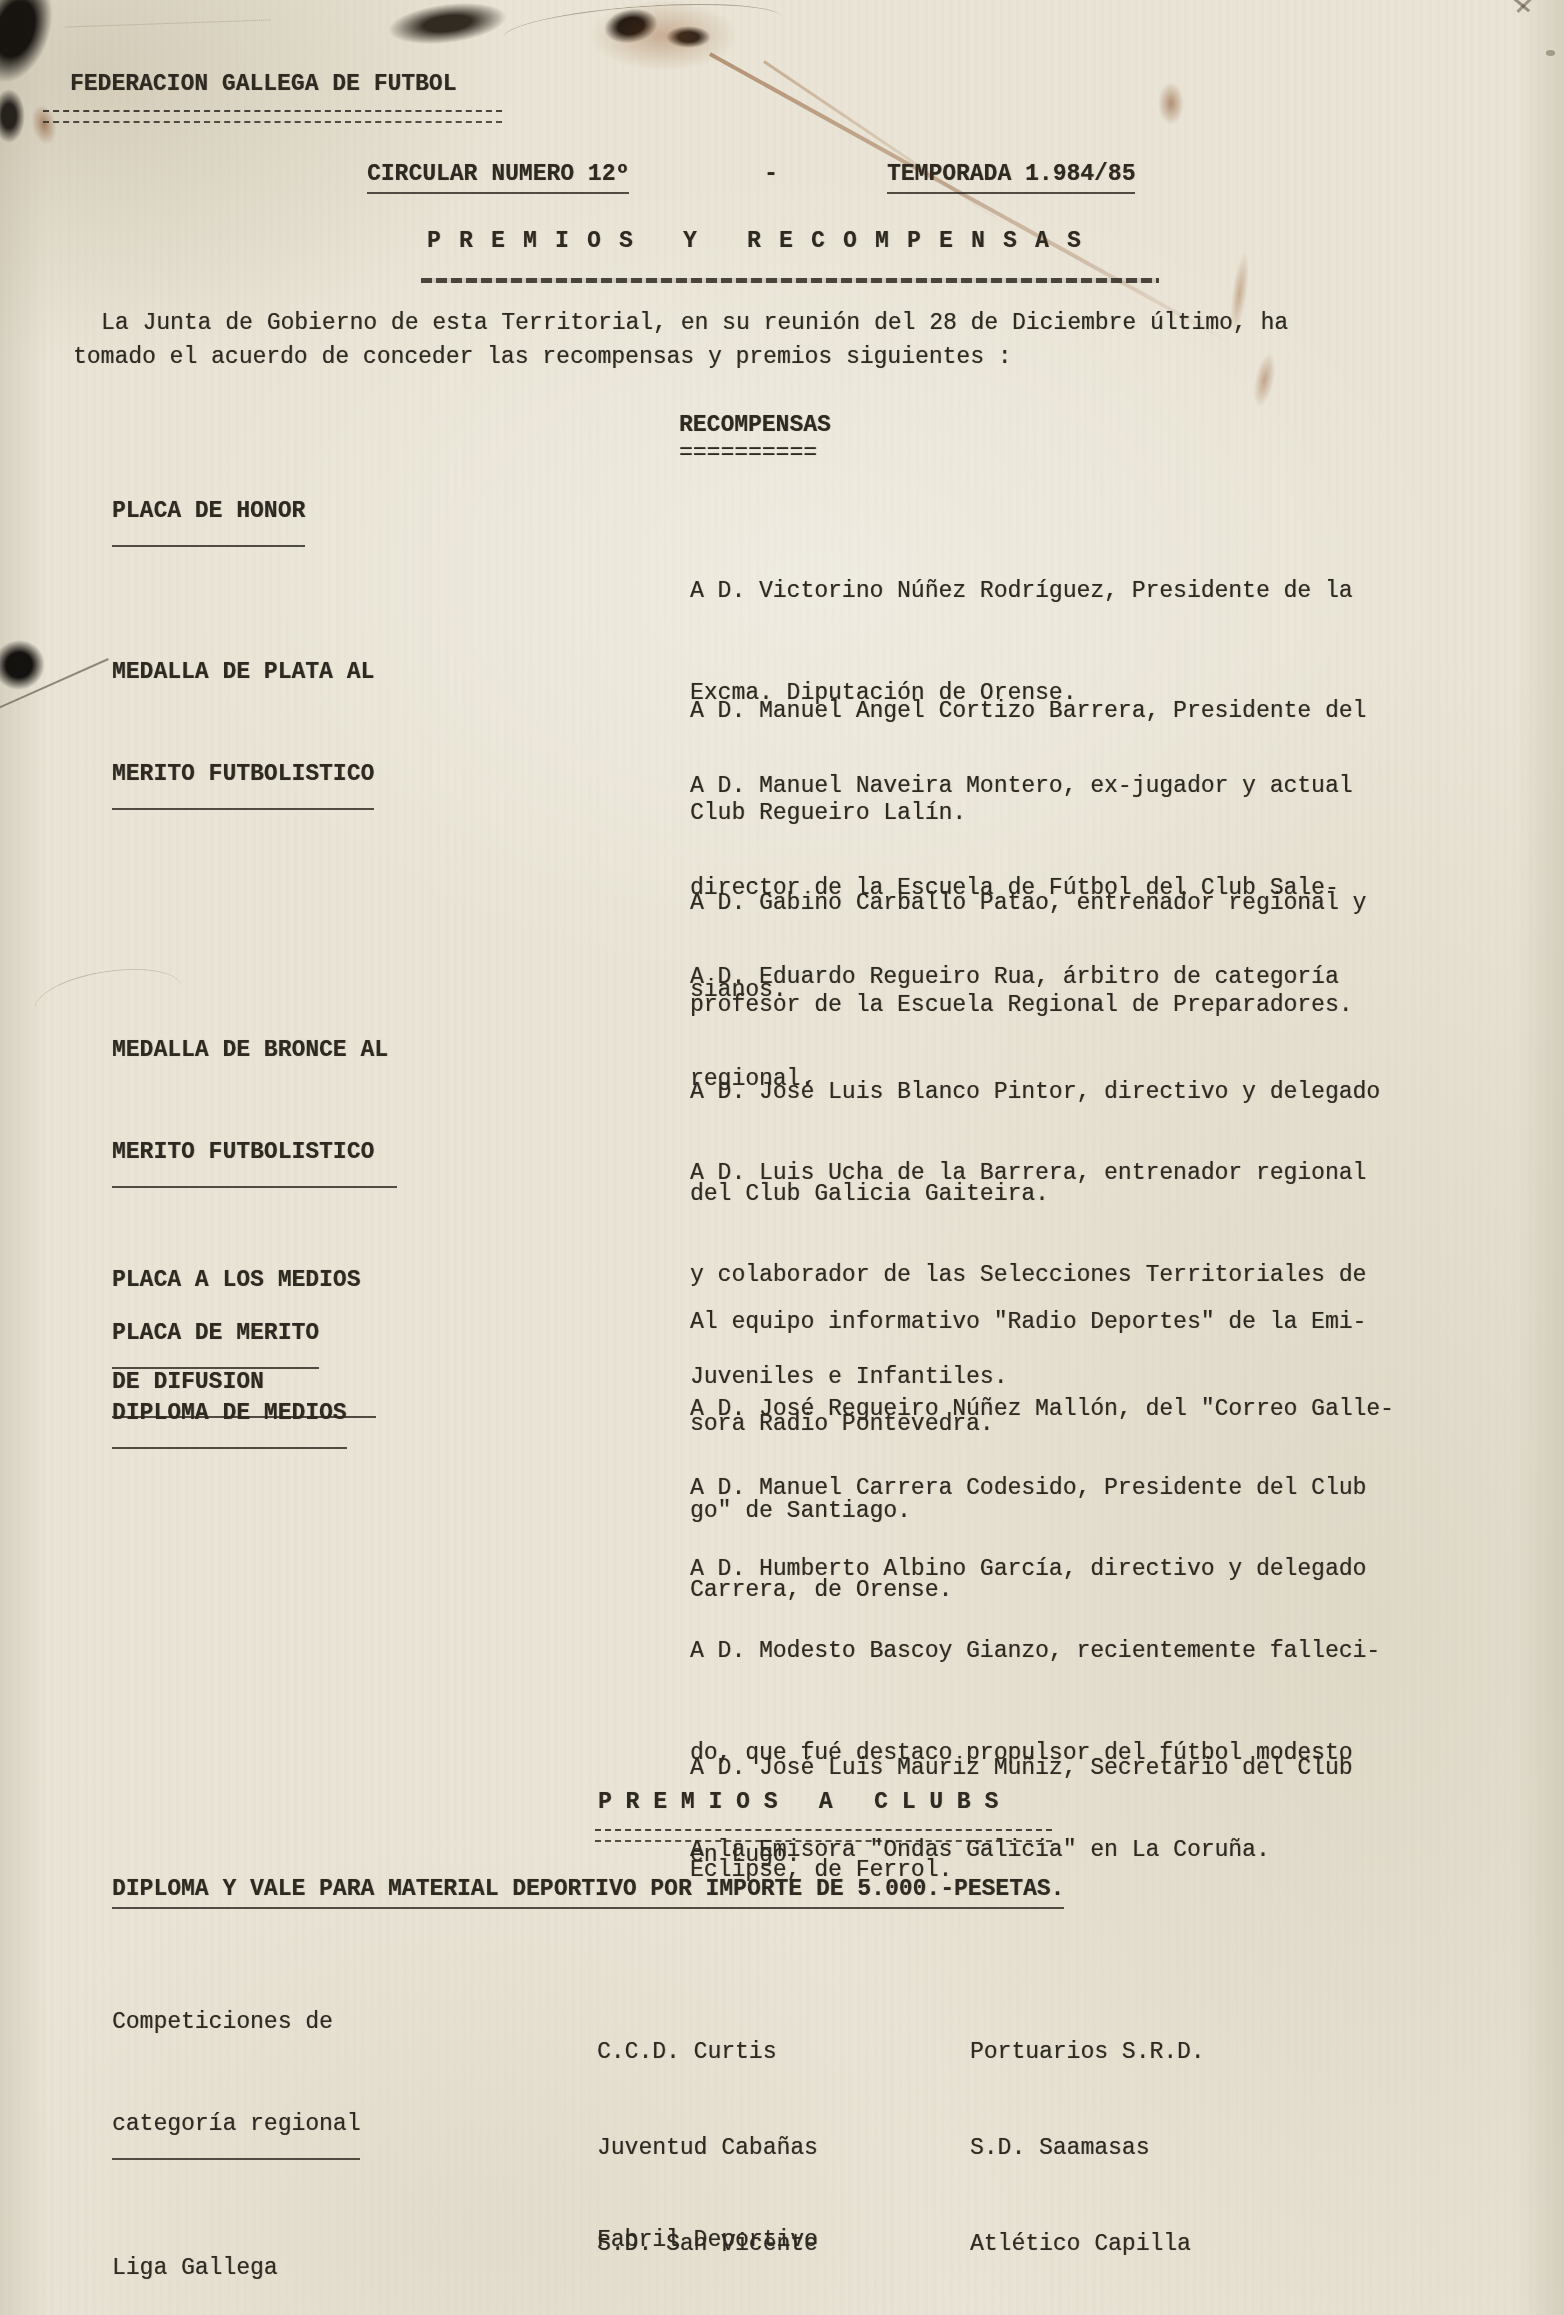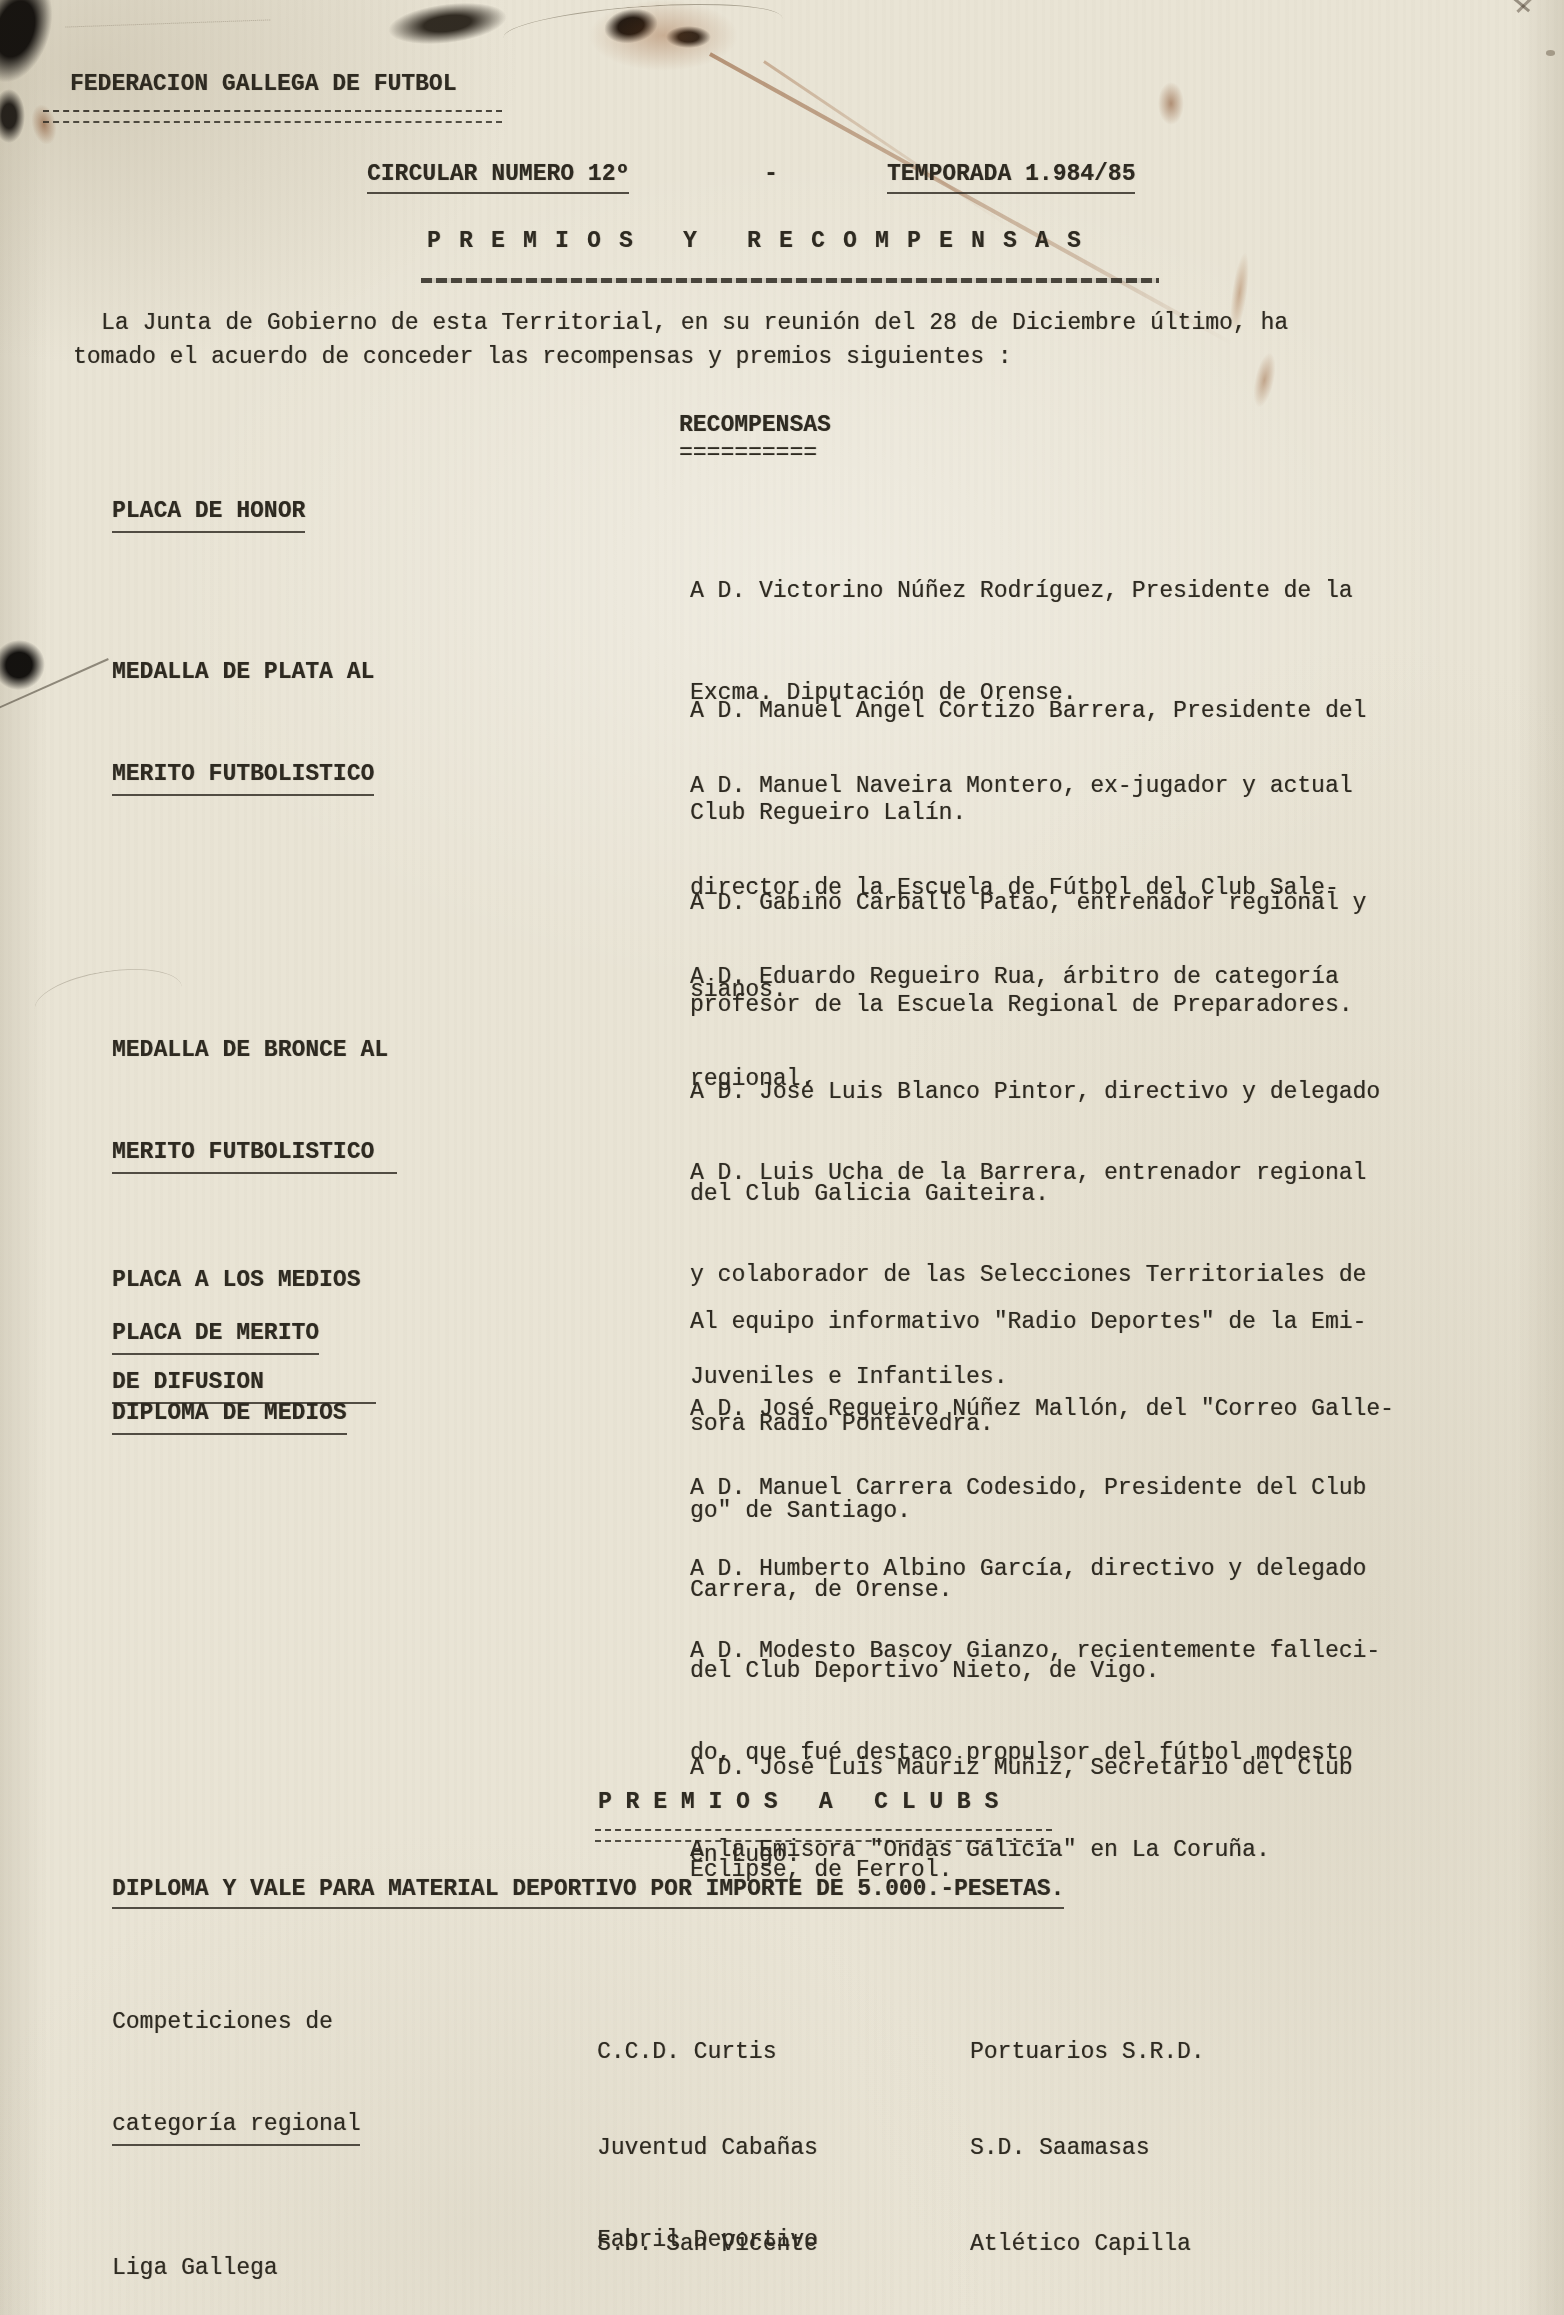--- a/index.html
+++ b/index.html
@@ -14,21 +14,21 @@
       radial-gradient(606px 420px at 6% 3%, rgba(186,176,152,.45), transparent 70%),
       radial-gradient(746px 559px at 30% 96%, rgba(203,196,176,.25), transparent 70%),
       linear-gradient(90deg, rgba(170,162,140,.28), transparent 3%, transparent 97%, rgba(170,162,140,.30)),
       repeating-linear-gradient(90deg, rgba(120,110,88,.018) 0 3.7px, transparent 3.7px 8.4px);
   }
   .tl{position:absolute;font-size:23px;line-height:34px;white-space:pre;
       text-shadow:0.5px 0.4px 0.7px rgba(46,42,33,.5);}
   .hv{font-weight:bold;}
   .sp{letter-spacing:2.2px;}
   .ul{border-bottom:2.8px solid rgba(48,43,34,.82);padding-bottom:0.9px;}
-  .ulin{display:inline-block;border-bottom:2.8px solid rgba(48,43,34,.82);padding-bottom:3px;}
+  .ulin{display:inline-block;border-bottom:2.8px solid rgba(48,43,34,.82);padding-bottom:17px;}
   .rule{position:absolute;height:4.7px;
         background:repeating-linear-gradient(90deg, rgba(44,40,32,.85) 0 11.2px, rgba(44,40,32,.12) 11.2px 15px);}
   .rule2{position:absolute;height:9.3px;border-top:2.8px dashed rgba(44,40,32,.85);
          border-bottom:2.8px dashed rgba(44,40,32,.8);}
   .clubcol div{height:32px;}
   .stain{position:absolute;pointer-events:none;}
 </style>
 </head>
 <body>
 
@@ -134,21 +134,20 @@
     <div>A D. José Regueiro Núñez Mallón, del "Correo Galle-</div>
     <div>go" de Santiago.</div>
   </div>
 
   <div class="tl" style="left:690px;top:1403px;">
     <div>A D. Manuel Carrera Codesido, Presidente del Club</div>
     <div>Carrera, de Orense.</div>
   </div>
   <div class="tl" style="left:690px;top:1484px;">
     <div>A D. Humberto Albino García, directivo y delegado</div>
-    <div>del Club Deportivo Nieto, de Vigo.</div>
   </div>
   <div class="tl" style="left:690px;top:1566px;">
     <div>A D. Modesto Bascoy Gianzo, recientemente falleci-</div>
     <div>do, que fué destaco propulsor del fútbol modesto</div>
     <div>en Lugo.</div>
   </div>
   <div class="tl" style="left:690px;top:1683px;">
     <div>A D. José Luis Mauriz Muñiz, Secretario del Club</div>
     <div>Eclipse, de Ferrol.</div>
   </div>

